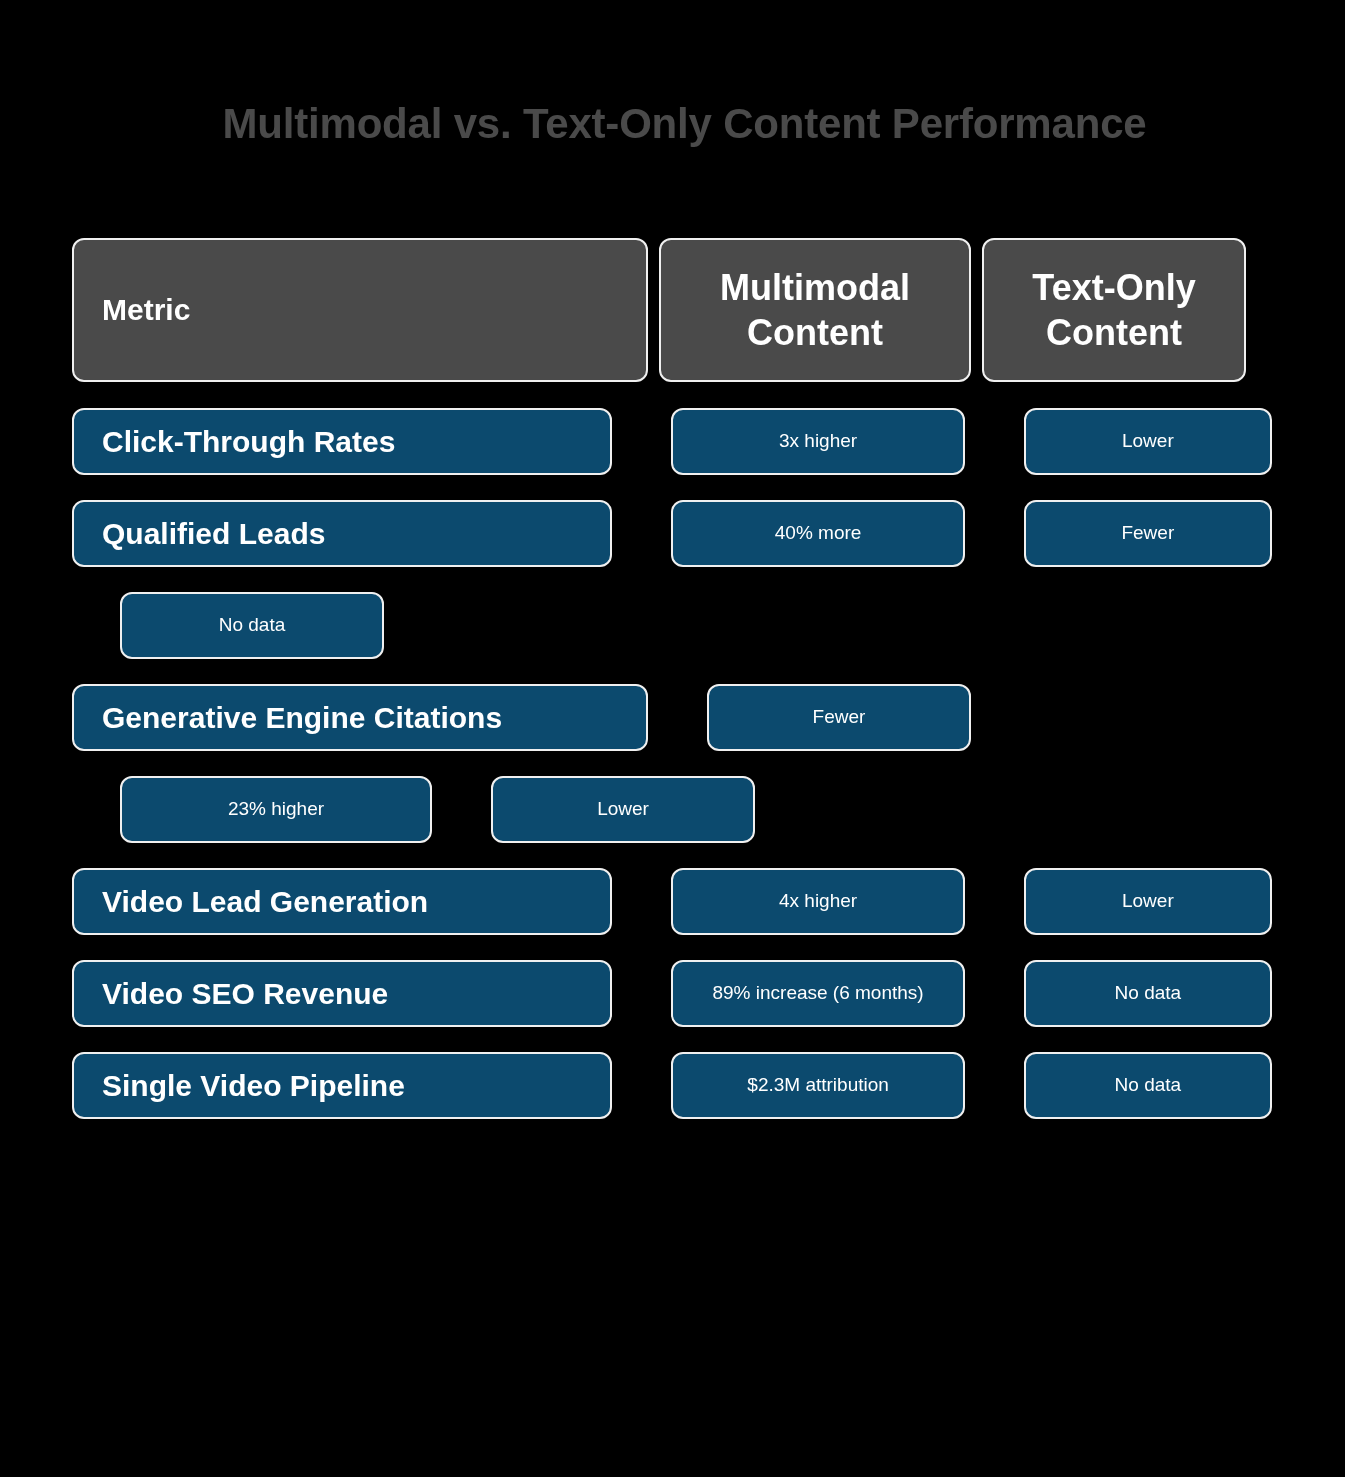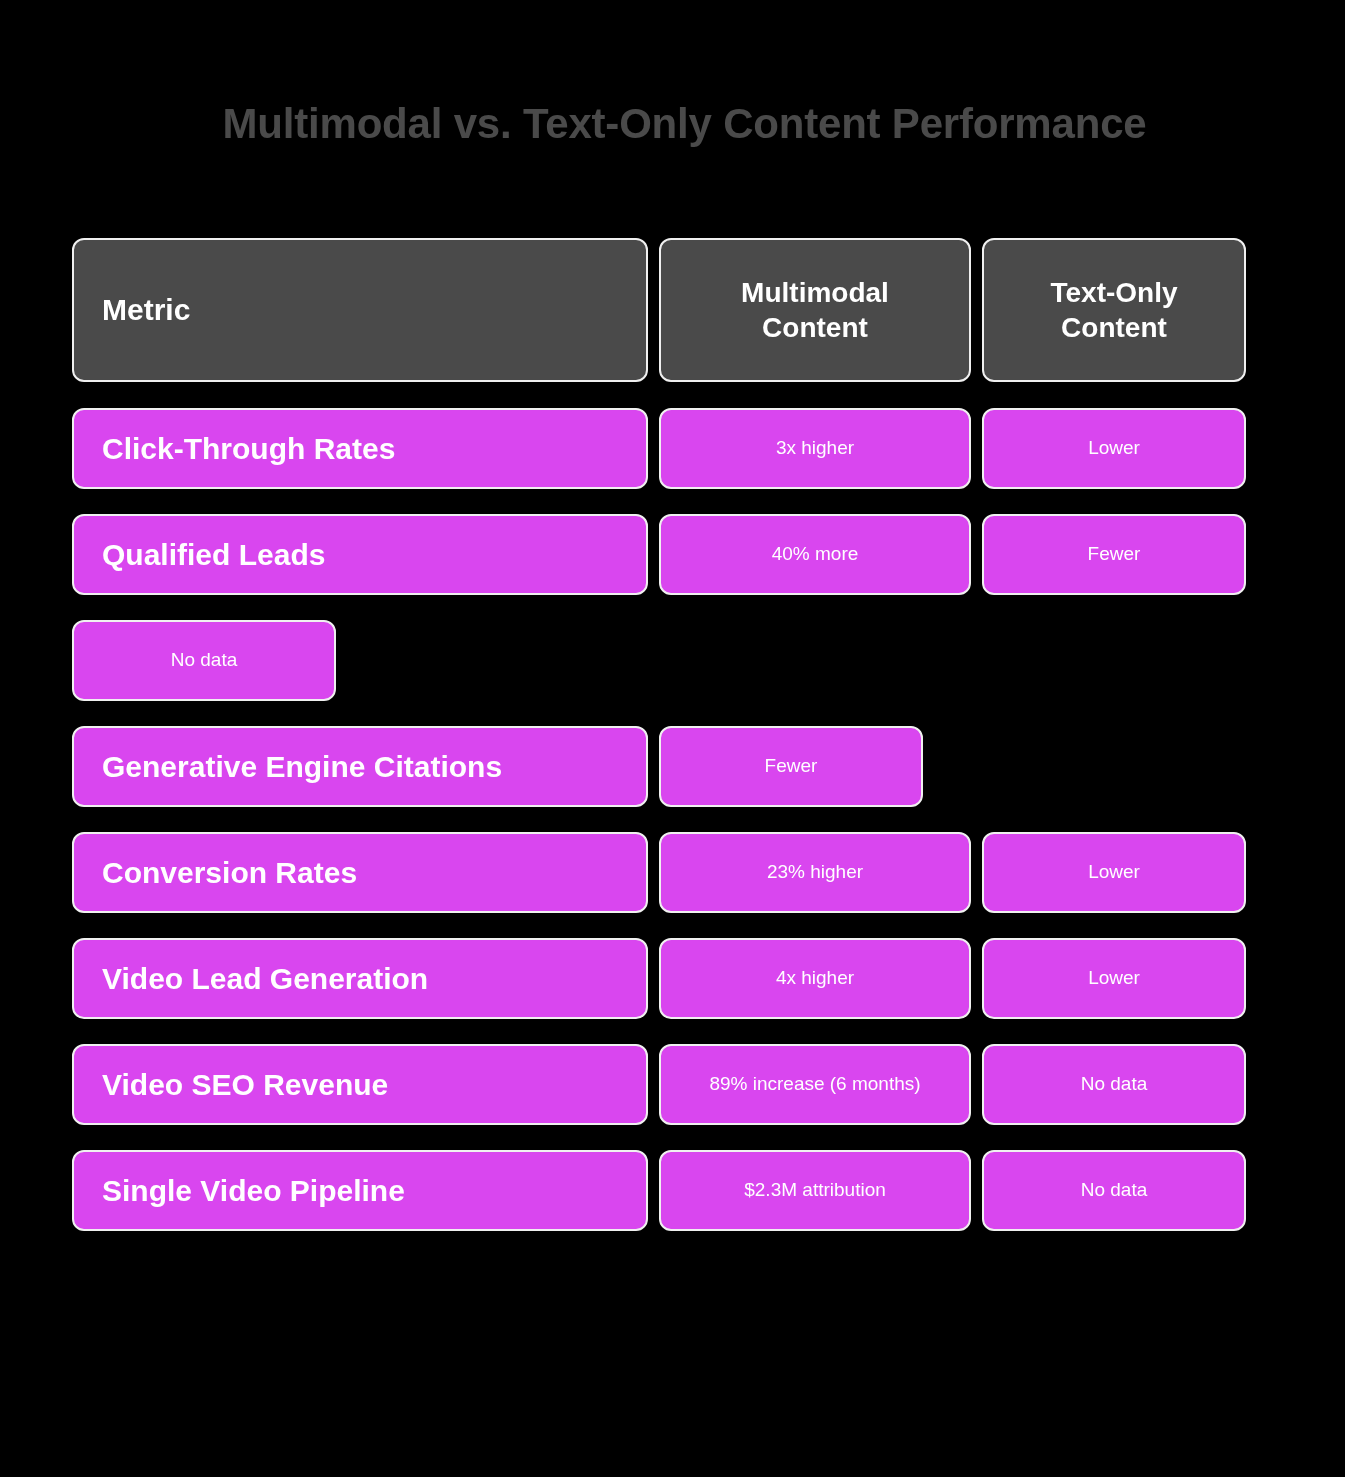--- a/index.html
+++ b/index.html
@@ -90,39 +90,40 @@
 
   .header-label {
     font-size: 30px;
     font-weight: bold;
     line-height: 1.25;
     color: #ffffff;
   }
 
   .header-label.centered {
     text-align: center;
-    font-size: 28px;
+    font-size: 36px;
   }
 
   
   .data-row .cell {
-    background: #d946ef;
-    height: 81px;
+    background: #0c4a6e;
+    height: 67px;
   }
 
   .data-row .col-metric {
     justify-content: flex-start;
     padding-left: 28px;
   }
 
   .data-row .col-multi,
   .data-row .col-text {
     justify-content: center;
     text-align: center;
     padding: 0 10px;
+    margin-left: 48px;
   }
 
   .metric-label {
     font-size: 30px;
     font-weight: bold;
     color: #ffffff;
     line-height: 1.1;
     white-space: nowrap;
   }
 
@@ -188,23 +189,20 @@
     <div class="row data-row">
       <div class="cell col-metric">
         <span class="metric-label">Generative Engine Citations</span>
       </div>
       <div class="cell col-text">
         <span class="value-label">Fewer</span>
       </div>
     </div>
 
     <div class="row data-row">
-      <div class="cell col-metric">
-        <span class="metric-label">Conversion Rates</span>
-      </div>
       <div class="cell col-multi">
         <span class="value-label">23% higher</span>
       </div>
       <div class="cell col-text">
         <span class="value-label">Lower</span>
       </div>
     </div>
 
     <div class="row data-row">
       <div class="cell col-metric">

